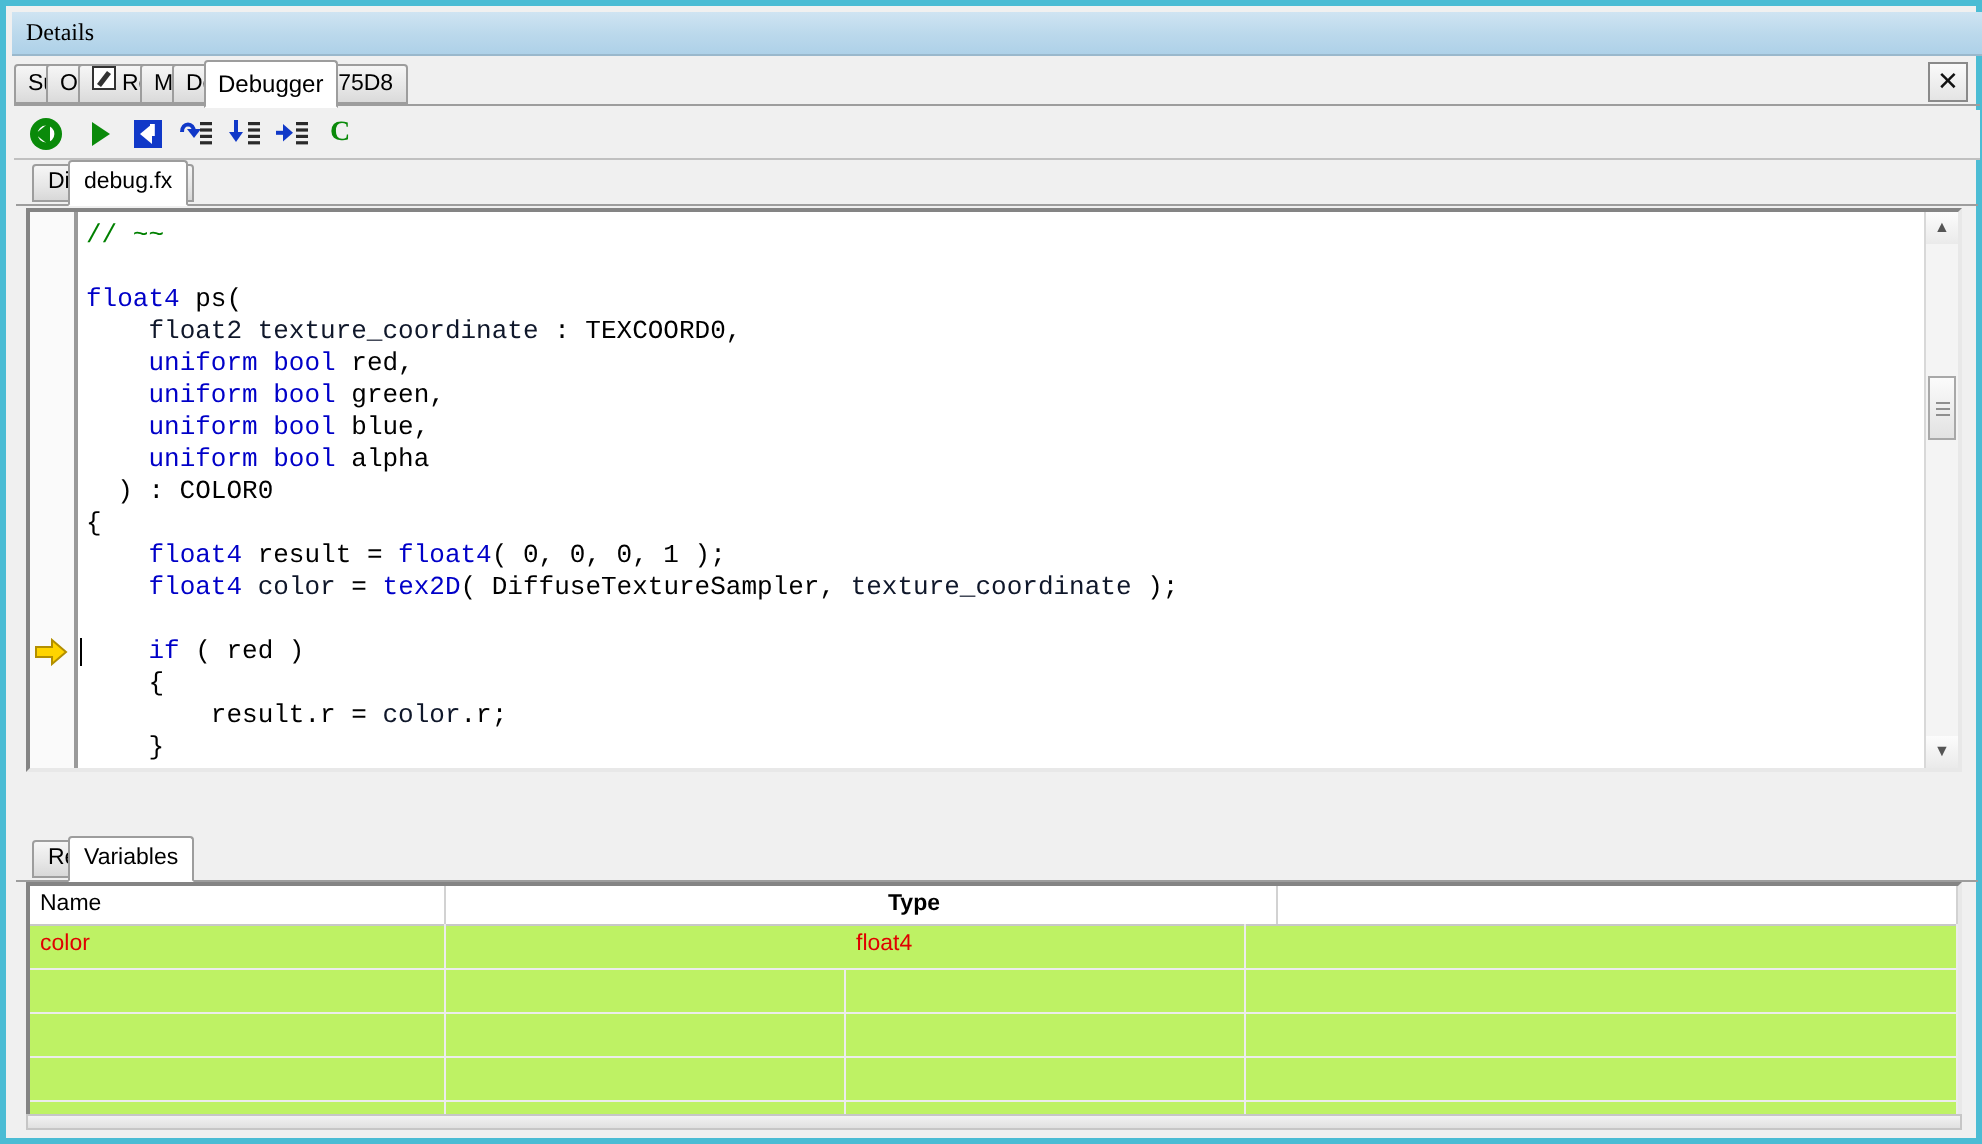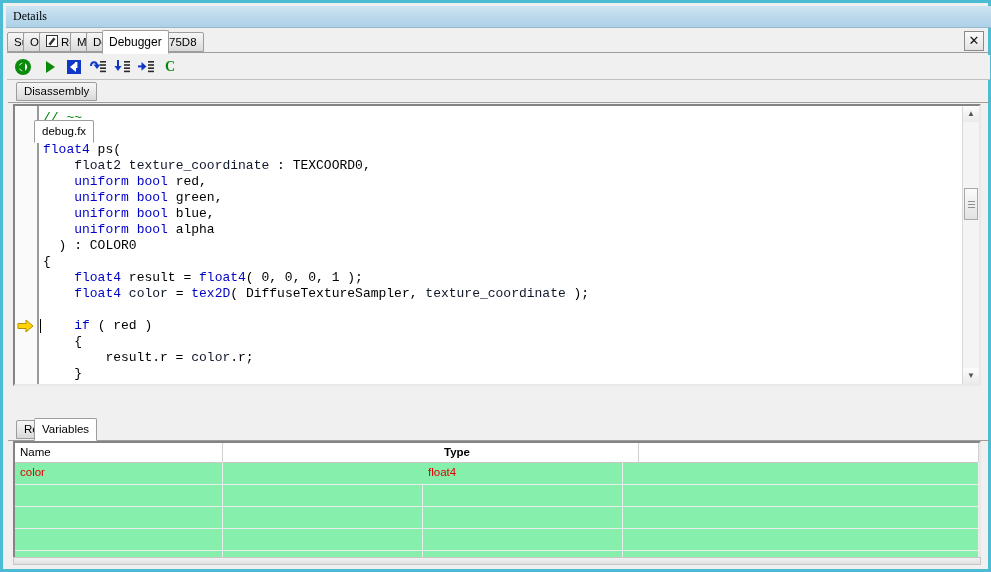--- a/index.html
+++ b/index.html
@@ -155,21 +155,21 @@
   .bottom-panel {
     position: absolute; left: 5px; top: 415px;
     width: 981px; height: 145px;
   }
   .grid {
     position: absolute; left: 5px; top: 23px;
     width: 968px; height: 120px;
     box-sizing: border-box;
     border: 2px solid;
     border-color: #848484 #e8e8e8 #e8e8e8 #848484;
-    background: #86efac;
+    background: #bef264;
     overflow: hidden;
     padding-left: 44px;
   }
   .grid-head {
     position: absolute; left:0; top:0; width: 100%; height: 19px;
     background: #ffffff;
     border-bottom: 1px solid #c8c8c8;
   }
   .gh {
     position: absolute; top: 0; height: 19px;
@@ -269,21 +269,21 @@
         <rect x="12" y="10.4" width="6" height="1.6" fill="#2a2a2a"></rect>
         <rect x="12" y="13.6" width="6" height="1.6" fill="#2a2a2a"></rect>
       </svg>
     </div>
     <div class="tbtn" style="left:153px;color:#0a8a0a;font-size:14px;font-weight:bold;line-height:20px;text-align:center;font-family:'Liberation Serif',serif;">C</div>
   </div>
 
   <div class="inner-panel">
     <div id="subtabs">
         <div class="subtab" style="left: 8px;"><span>Disassembly</span></div>
-        <div class="subtab active" style="left: 26px; margin-top: 40px;"><span>debug.fx</span></div>
+        <div class="subtab active" style="left: 26px;"><span>debug.fx</span></div>
       </div>
     <div class="subtabline"></div>
 
     <div class="editor-frame">
       <div class="gutter"></div>
       <div class="gutter-line"></div>
 
       <div class="exec-arrow" id="exec-arrow" style="top: 213px;">
         <svg width="18" height="14" viewBox="0 0 18 14">
           <path d="M1 4.5 L9 4.5 L9 1 L16 7 L9 13 L9 9.5 L1 9.5 Z" fill="#ffd400" stroke="#b38f00" stroke-width="1"></path>

